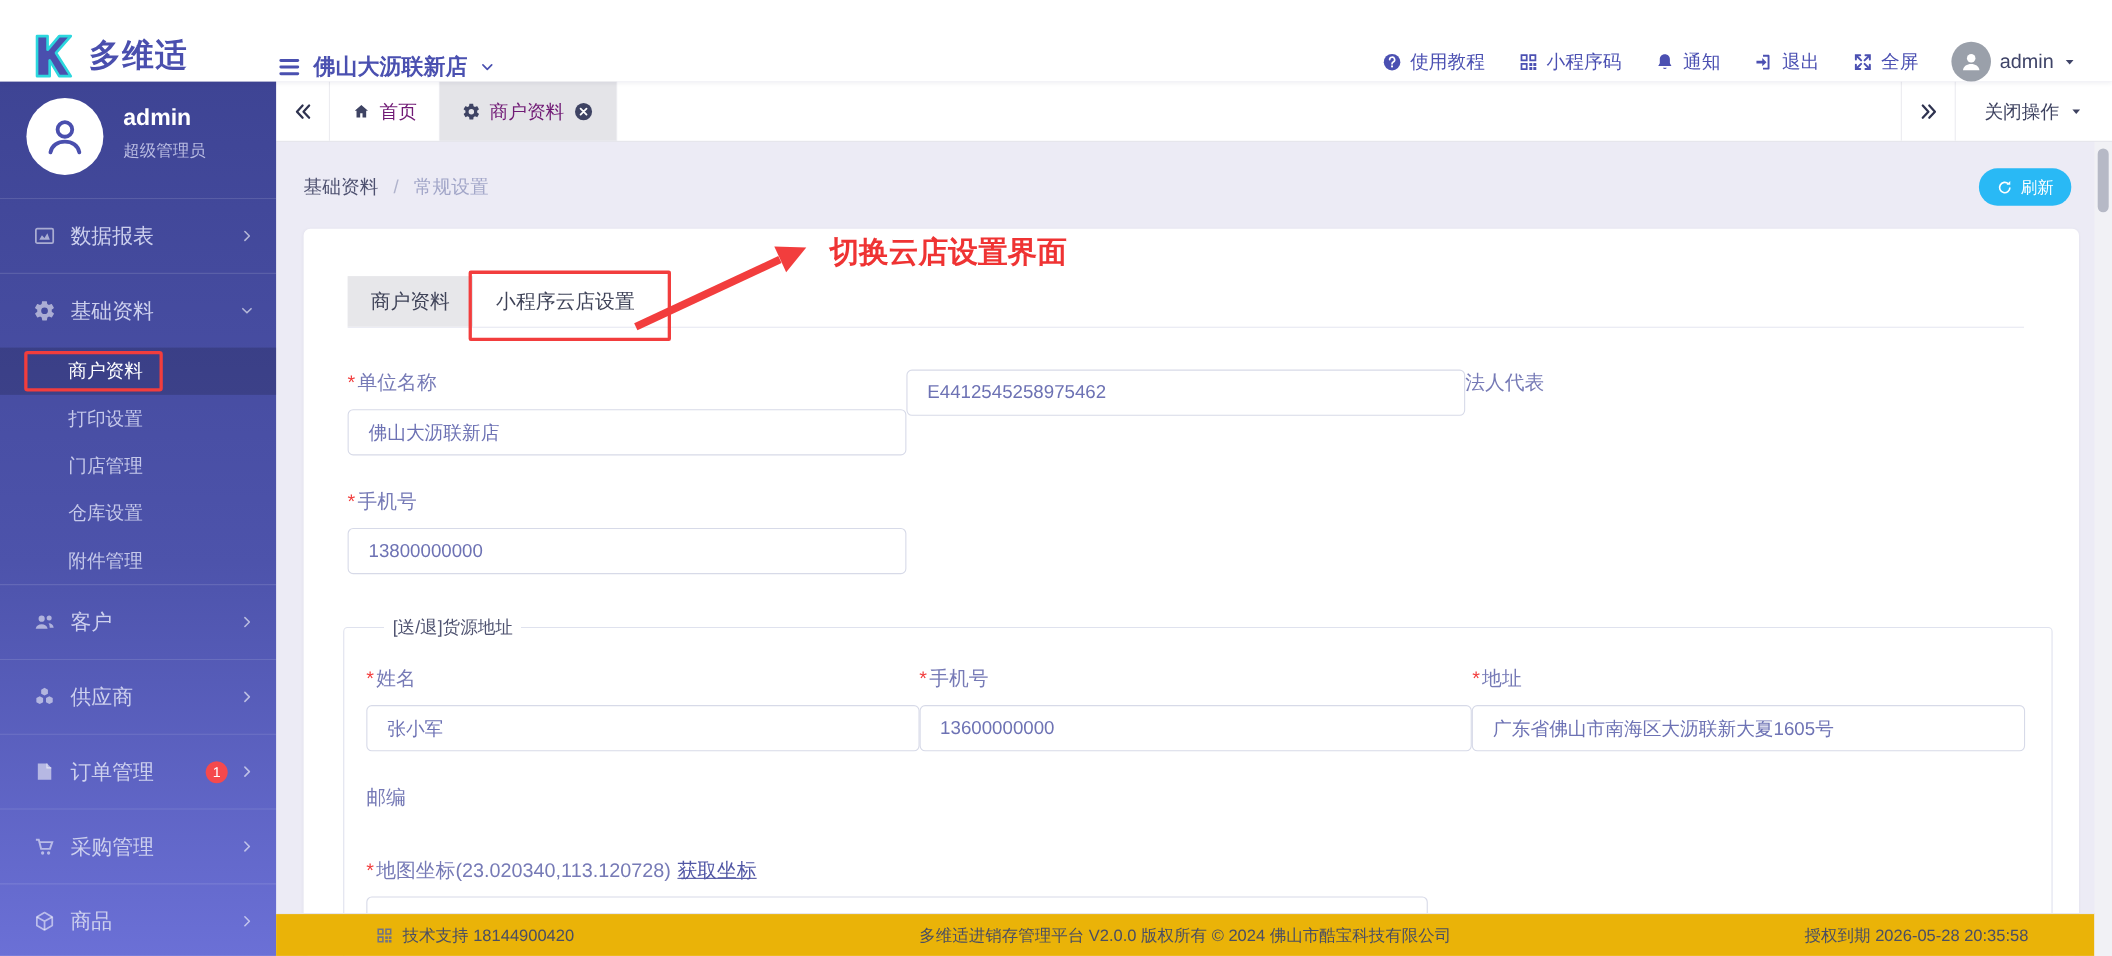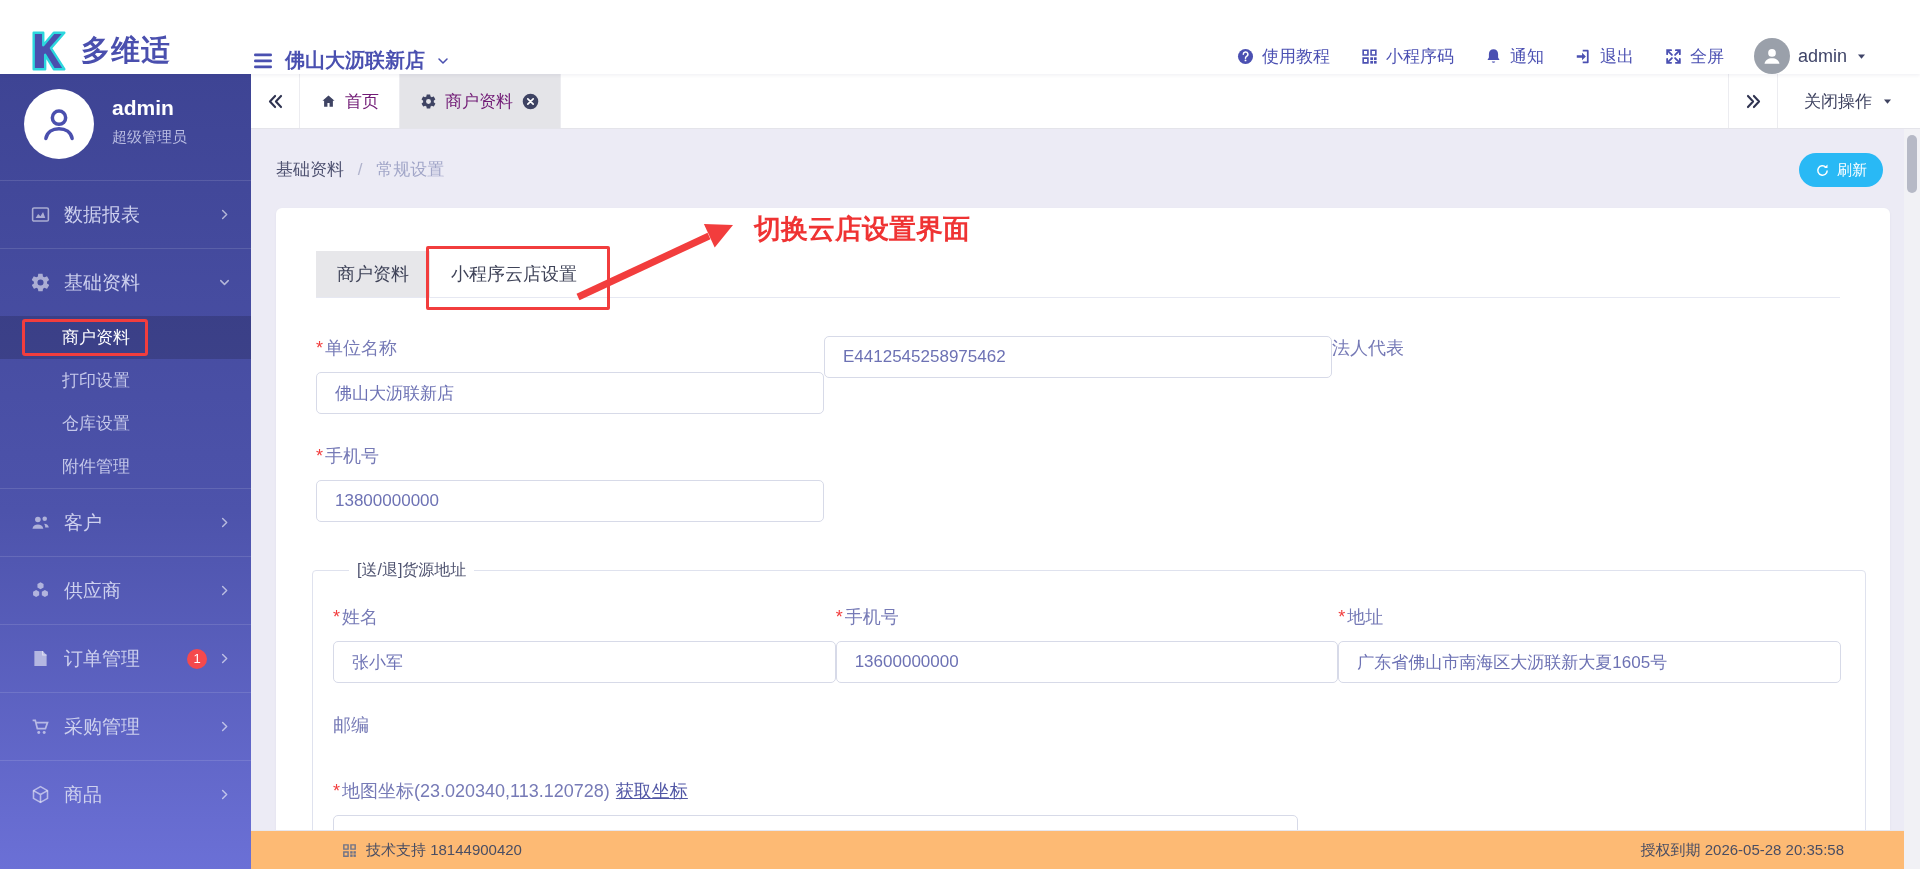--- a/index.html
+++ b/index.html
@@ -16,21 +16,21 @@
   
   .header { position:absolute; top:0; left:0; width:1920px; height:74px; background:#fff;
             display:flex; align-items:flex-end; z-index:5; box-shadow:0 1px 4px rgba(40,40,90,.08); }
   .logo { width:251px; display:flex; align-items:center; gap:9px; padding-left:26px; }
   .logo .ic { width:46px; height:46px; }
   .logo-text { font-size:29px; font-weight:bold; color:#4a4fae; letter-spacing:1px; }
   .store { display:flex; align-items:center; gap:10px; color:#4a50b0; cursor:pointer; }
   .store .burger { width:24px; height:24px; color:#4a50b0; }
   .store-name { font-size:20px; font-weight:bold; }
   .store .chev { width:16px; height:16px; color:#4a50b0; }
-  .header-right { margin-left:auto; display:flex; align-items:center; gap:30px; padding-right:52px; }
+  .header-right { margin-left:auto; display:flex; align-items:center; gap:30px; padding-right:32px; }
   .h-action { display:flex; align-items:center; gap:7px; font-size:17px; color:#4b50b2; cursor:pointer; }
   .h-action .ic { width:19px; height:19px; }
   .h-user { display:flex; align-items:center; gap:8px; cursor:pointer; }
   .h-avatar { width:36px; height:36px; border-radius:50%; background:#9aa0aa; color:#fff;
               display:flex; align-items:center; justify-content:center; }
   .h-avatar .ic { width:22px; height:22px; }
   .h-user-name { font-size:18px; color:#3f4468; }
   .h-user .caret { width:13px; height:13px; color:#3f4468; }
 
   
@@ -104,21 +104,21 @@
   .finput { width:100%; height:42px; border:1px solid #d7dae8; border-radius:5px; background:#fff;
             padding:0 18px; font-size:17px; color:#6d72b4; font-family:inherit; outline:none; }
   fieldset.addr { border:1px solid #dfe2ee; border-radius:4px; margin:8px -26px 0 -4px;
                   padding:24px 24px 24px 20px; }
   fieldset.addr legend { font-size:16px; color:#4f5370; padding:0 8px; margin-left:16px; }
   .coord-row { grid-column:1 / 3; }
   .coord-link { color:#5157a5; text-decoration:underline; font-size:18px; margin-left:6px; cursor:pointer; }
   .coord-input { width:calc(100% - 40px); }
 
   
-  .footer { position:absolute; left:251px; right:16px; bottom:0; height:39px; background:#fdba74;
+  .footer { position:absolute; left:251px; right:16px; bottom:0; height:39px; background:#eab308;
             border-top:1px solid #e7e7ee; display:flex; align-items:center; z-index:6;
             font-size:15px; color:#4a4e63; }
   .f-left { display:flex; align-items:center; gap:8px; margin-left:90px; }
   .f-left .ic { width:17px; height:17px; color:#6f7387; }
   .f-center { position:absolute; left:50%; transform:translateX(-50%); }
   .f-right { margin-left:auto; margin-right:60px; }
 
   
   .scrollbar { position:absolute; right:0; top:129px; width:16px; bottom:0; background:#f1f1f5; z-index:7; }
   .scroll-thumb { position:absolute; left:3px; top:6px; width:10px; height:58px; border-radius:5px; background:#b6b9c6; }
@@ -268,20 +268,23 @@
           </svg>
         </span>
     </div>
     <div class="sub">
       <div class="s-item active">
         <span>商户资料</span>
         <span class="anno-box-side"></span>
       </div>
       <div class="s-item">
         <span>打印设置</span>
+      </div>
+      <div class="s-item">
+        <span>门店管理</span>
       </div>
       <div class="s-item">
         <span>仓库设置</span>
       </div>
       <div class="s-item">
         <span>附件管理</span>
       </div>
     </div>
     <div class="m-item">
       <span class="ic">
@@ -506,18 +509,19 @@
             <path d="M3 13h8v8H3zm2 2v4h4v-4z"></path>
             <rect x="13" y="13" width="3.4" height="3.4"></rect>
             <rect x="17.6" y="13" width="3.4" height="3.4"></rect>
             <rect x="13" y="17.6" width="3.4" height="3.4"></rect>
             <rect x="17.6" y="17.6" width="3.4" height="3.4"></rect>
           </g>
         </svg>
       </span>
     <span>技术支持 18144900420</span>
   </div>
+  <div class="f-center">多维适进销存管理平台 V2.0.0 版权所有 © 2024 佛山市酷宝科技有限公司</div>
   <div class="f-right">授权到期 2026-05-28 20:35:58</div>
 </div>
 
 <div class="scrollbar">
   <div class="scroll-thumb"></div>
 </div>
 
 </body></html>

